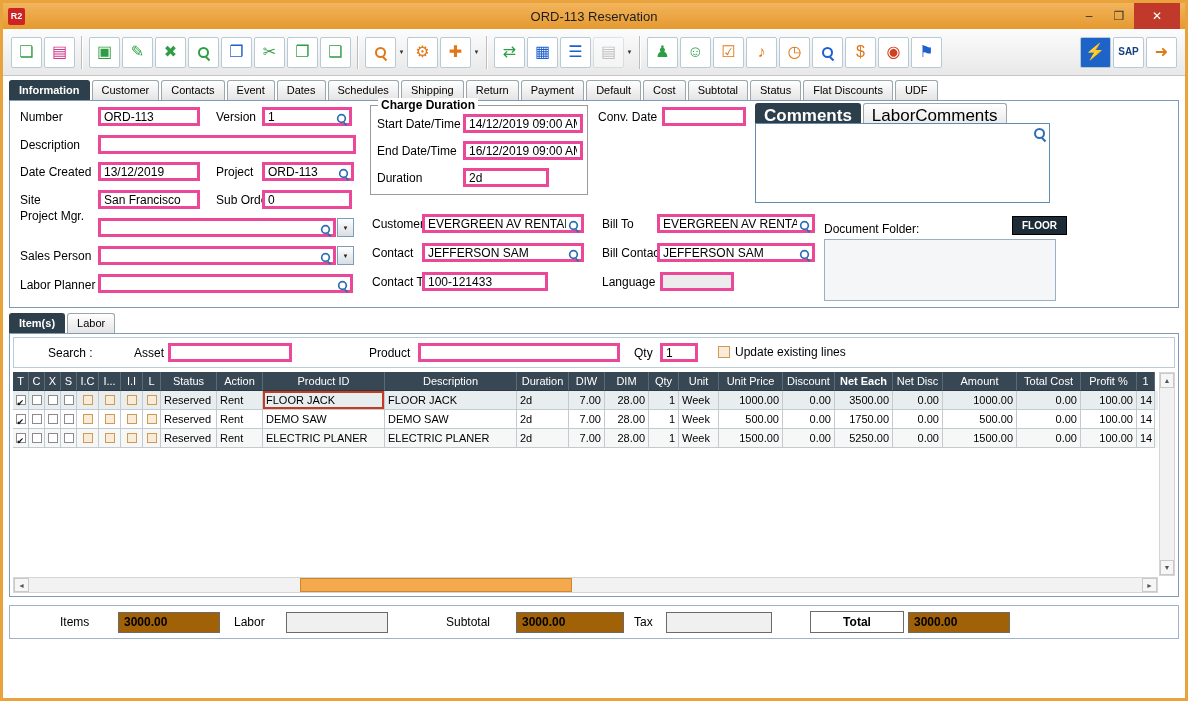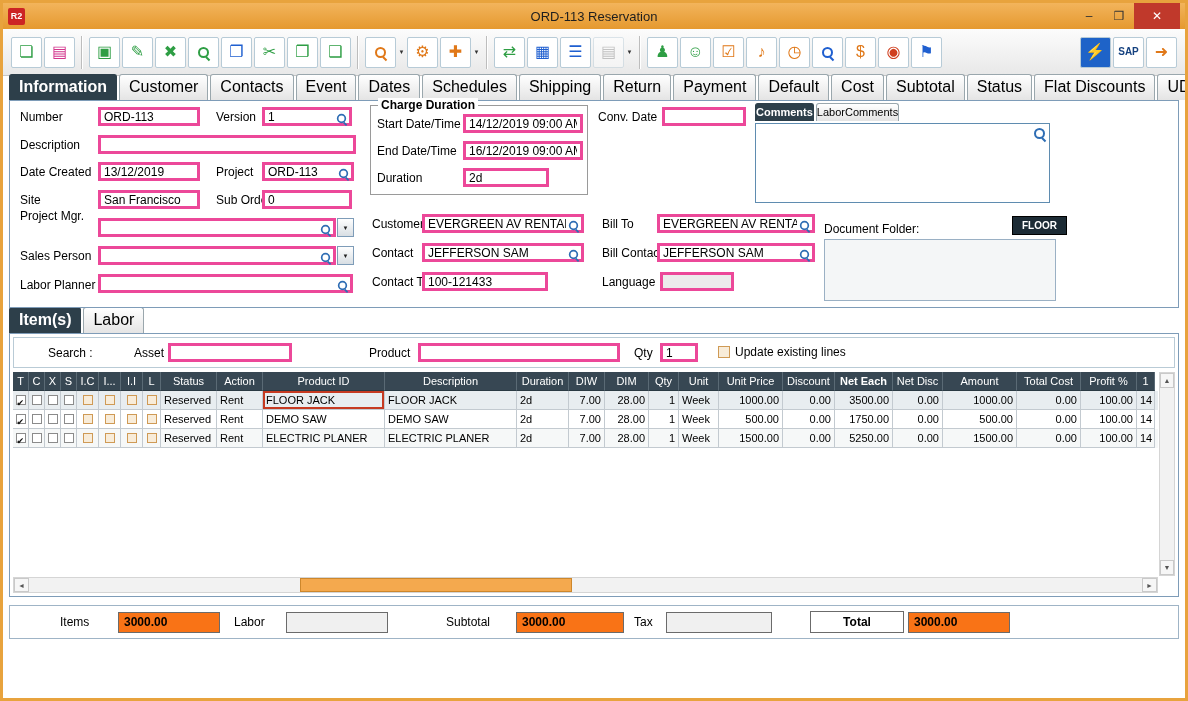--- a/index.html
+++ b/index.html
@@ -29,23 +29,23 @@
   .tsep{width:0;height:33px;flex:none;border-left:1px solid #bdbdbd;border-right:1px solid #fff;margin:0 5px}
   .tgap{flex:1}
 
   
   .mag{position:relative;width:13px;height:13px;display:inline-block}
   .mag::before{content:"";position:absolute;left:1px;top:1px;width:7px;height:7px;border:2px solid currentColor;border-radius:50%}
   .mag::after{content:"";position:absolute;width:5px;height:2px;background:currentColor;left:9px;top:10px;transform:rotate(45deg);transform-origin:left center}
 
   
   .tabstrip{height:24px;flex:none;display:flex;align-items:flex-end;padding:2px 6px 0}
-  .tab{padding:3px 9px 4px;border:1px solid #9aa7ad;border-bottom:none;border-radius:3px 3px 0 0;background:linear-gradient(#fff,#e4e4e4);margin-right:2px;white-space:nowrap;font-size:16px}
+  .tab{padding:3px 9px 4px;border:1px solid #9aa7ad;border-bottom:none;border-radius:3px 3px 0 0;background:linear-gradient(#fff,#e4e4e4);margin-right:2px;white-space:nowrap;font-size:11px}
   .tab.active{background:#2d3f4a;color:#fff;font-weight:bold;border-color:#2d3f4a}
-  .tab.sm{padding:2px 0 3px;font-size:11px}
+  .tab.sm{padding:2px 8px 3px;font-size:17px}
 
   
   .info-panel{position:relative;margin:0 6px;height:208px;flex:none;border:1px solid #7e9cb8;background:#fff}
   .lbl{position:absolute;white-space:nowrap}
   .fld{position:absolute;height:19px;border:3px solid #ec4899;background:#fff}
   .fld input{width:100%;height:100%;border:none;outline:none;font:12px "Liberation Sans",sans-serif;padding:0 3px;background:transparent}
   .fld.has-mag input{padding-right:15px}
   .fld.disabled{background:#ececec}
   .fldmag{position:absolute;right:1px;top:2px;color:#2e6db4;transform:scale(.85)}
   .dropbtn{position:absolute;width:17px;height:19px;border:1px solid #7e9cb8;background:linear-gradient(#fefefe,#d8dee3);font-size:6px;display:flex;align-items:center;justify-content:center;color:#222}
@@ -83,21 +83,21 @@
   .hscroll{position:absolute;left:3px;right:20px;bottom:3px;height:16px;background:#f2f2f2;border:1px solid #d5d5d5}
   .arr{position:absolute;background:#f6f6f6;border:1px solid #c9c9c9;font-size:7px;color:#555;display:flex;align-items:center;justify-content:center}
   .arr.up{top:0;left:0;right:0;height:15px}
   .arr.down{bottom:0;left:0;right:0;height:15px}
   .arr.left{left:0;top:0;bottom:0;width:15px}
   .arr.right{right:0;top:0;bottom:0;width:15px}
   .hthumb{position:absolute;left:286px;width:272px;top:0;bottom:0;background:#f4a94e;border:1px solid #cd872c}
 
   
   .totals{position:relative;margin:8px 6px 0;height:34px;flex:none;border:1px solid #9fb4c6;background:#fff}
-  .tfld{position:absolute;top:6px;height:21px;border:1px solid #6b6b6b;background:#f97316;font-weight:bold;line-height:19px;padding:0 5px;overflow:hidden}
+  .tfld{position:absolute;top:6px;height:21px;border:1px solid #6b6b6b;background:#a16207;font-weight:bold;line-height:19px;padding:0 5px;overflow:hidden}
   .tfld.empty{background:#f0f0f0}
   .total-btn{position:absolute;top:5px;height:22px;border:1px solid #6b6b6b;font-weight:bold;text-align:center;line-height:20px;background:#fff}
 </style>
 </head>
 <body>
 
 <div class="window">
 
   <div class="titlebar">
     <span class="app-icon">R2</span>

